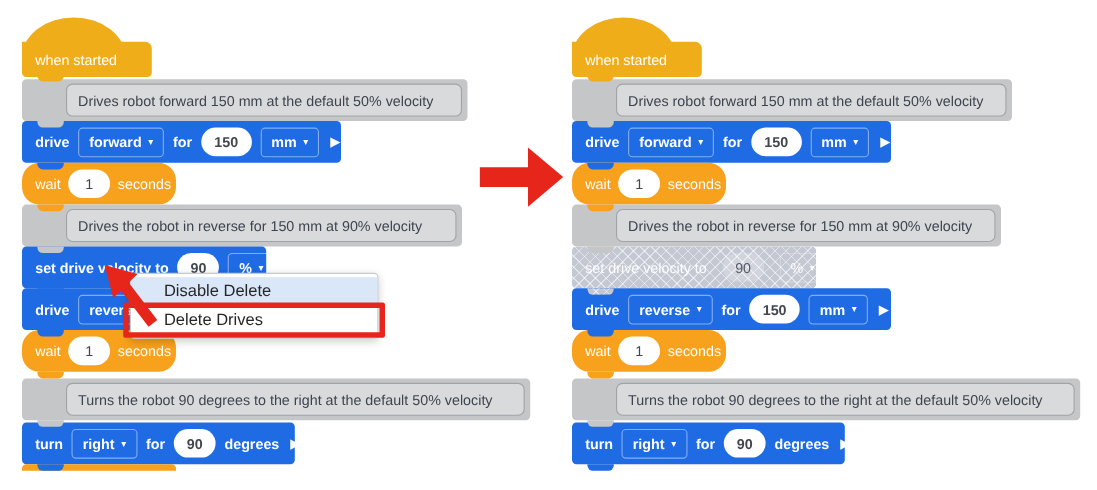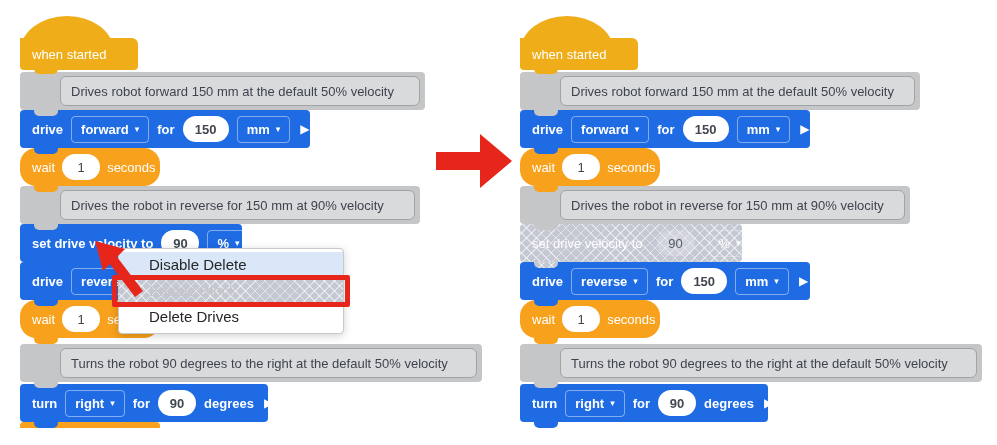--- a/index.html
+++ b/index.html
@@ -178,21 +178,20 @@
       <span class="oval small">90</span>
       <span class="lbl">degrees</span>
       <span class="play">▶</span>
       <span class="bump"></span>
     </div>
 
     <div class="peek" style="left:20px;top:422px;width:140px;height:6px;background:var(--orange);"></div>
 
     <div class="menu">
       <div class="menu-item highlight">Disable Delete</div>
-      <div class="menu-item disabled">Enable Block</div>
       <div class="menu-item">Delete Drives</div>
       <div class="red-frame"></div>
     </div>
 
     <svg class="annot" style="left:92px;top:238px;" width="58" height="62" viewBox="0 0 58 62">
       <polygon points="3,3 33,11 11,33" fill="#E7261B"></polygon>
       <line x1="18" y1="18" x2="47" y2="56" stroke="#E7261B" stroke-width="10"></line>
     </svg>
   </div>
 

